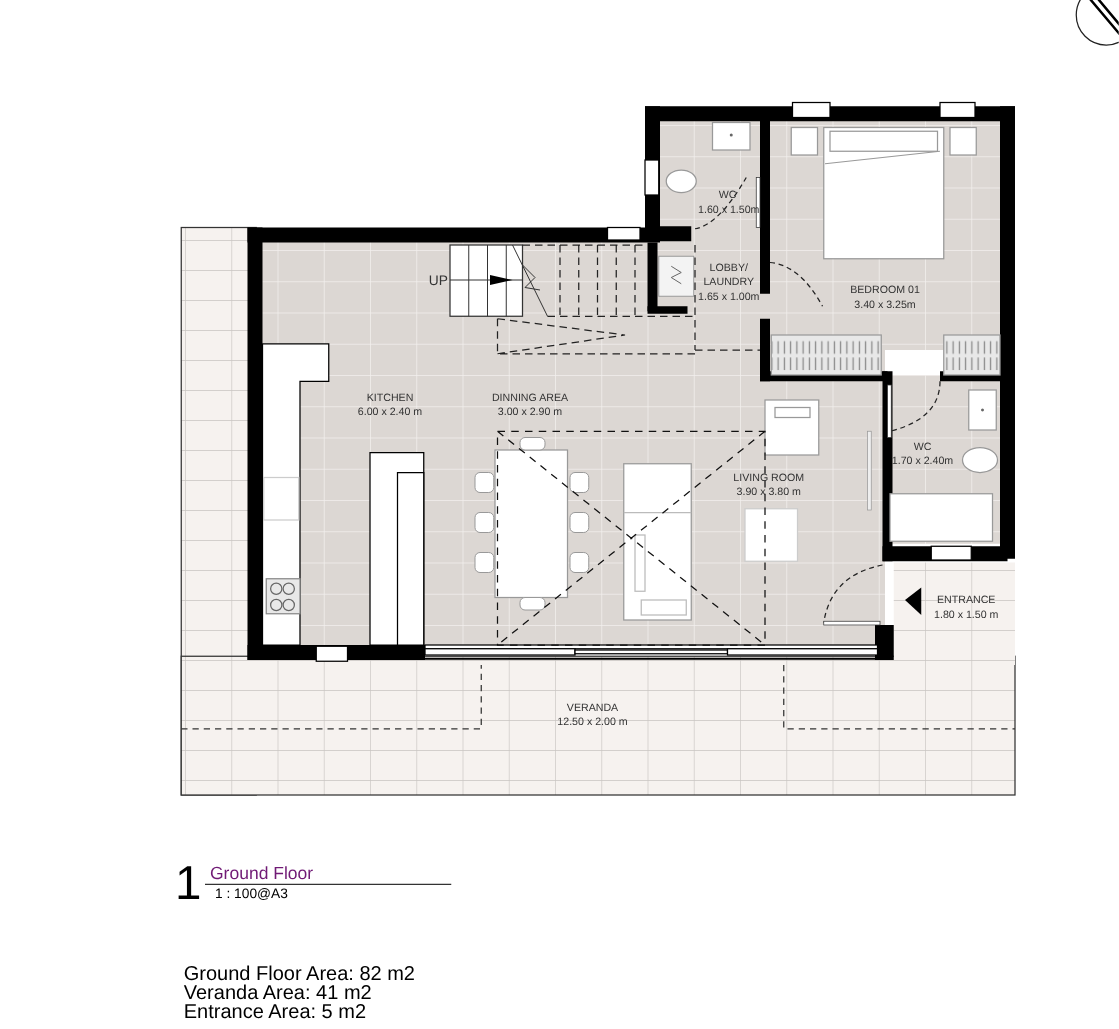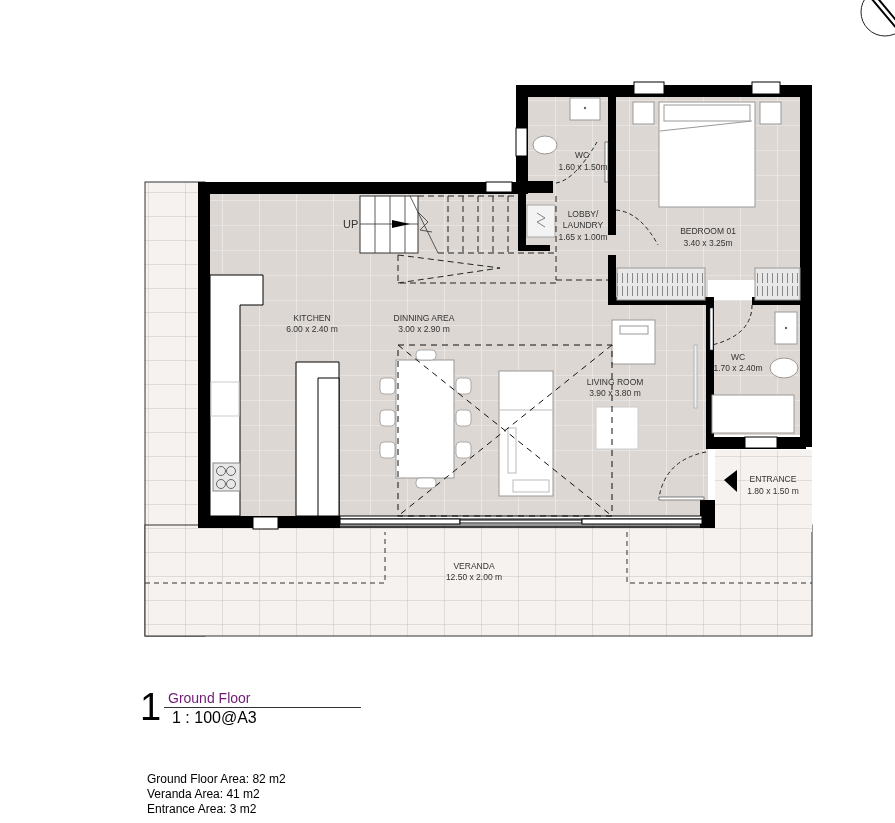--- a/index.html
+++ b/index.html
@@ -4,22 +4,22 @@
 <style>
   html,body{margin:0;padding:0;background:#ffffff;}
   body{width:895px;height:823px;position:relative;overflow:hidden;font-family:"Liberation Sans",sans-serif;}
   svg{position:absolute;left:0;top:0;}
   .lbl{font-family:"Liberation Sans",sans-serif;font-size:8.5px;fill:#333;text-anchor:middle;}
   .lblL{font-family:"Liberation Sans",sans-serif;font-size:9px;fill:#333;}
   .title-block{position:absolute;left:140px;top:688px;}
   .tb-num{position:absolute;left:0;top:0;font-size:38px;line-height:38px;color:#000;}
   .tb-name{position:absolute;left:16px;top:2px;font-size:14px;color:#701a75;white-space:nowrap;margin-left:12px;}
   .tb-line{position:absolute;left:24px;top:19px;width:197px;height:1px;background:#333;}
-  .tb-scale{position:absolute;left:32px;top:21px;font-size:16px;color:#000;white-space:nowrap;}
-  .areas{position:absolute;left:147px;top:772px;font-size:12px;line-height:15px;color:#000;}
+  .tb-scale{position:absolute;left:32px;top:21px;font-size:11px;color:#000;white-space:nowrap;}
+  .areas{position:absolute;left:147px;top:772px;font-size:16px;line-height:15px;color:#000;}
   .areas div{white-space:nowrap;}
 </style>
 </head>
 <body>
 
 <svg width="895" height="823" viewBox="0 0 895 823" xmlns="http://www.w3.org/2000/svg">
   <defs>
     <pattern id="inTile" x="0" y="0" width="37" height="25" patternUnits="userSpaceOnUse">
       <rect width="37" height="25" fill="#dcd7d3"></rect>
       <path d="M0 0H37M0 0V25" stroke="#f3f0ee" stroke-width="1.2"></path>
@@ -220,14 +220,14 @@
 <div class="title-block">
   <div class="tb-num">1</div>
   <div class="tb-name">Ground Floor</div>
   <div class="tb-line"></div>
   <div class="tb-scale">1 : 100@A3</div>
 </div>
 
 <div class="areas">
   <div>Ground Floor Area: 82 m2</div>
   <div>Veranda Area: 41 m2</div>
-  <div>Entrance Area: 3 m2</div>
+  <div>Entrance Area: 5 m2</div>
 </div>
 
 </body></html>

